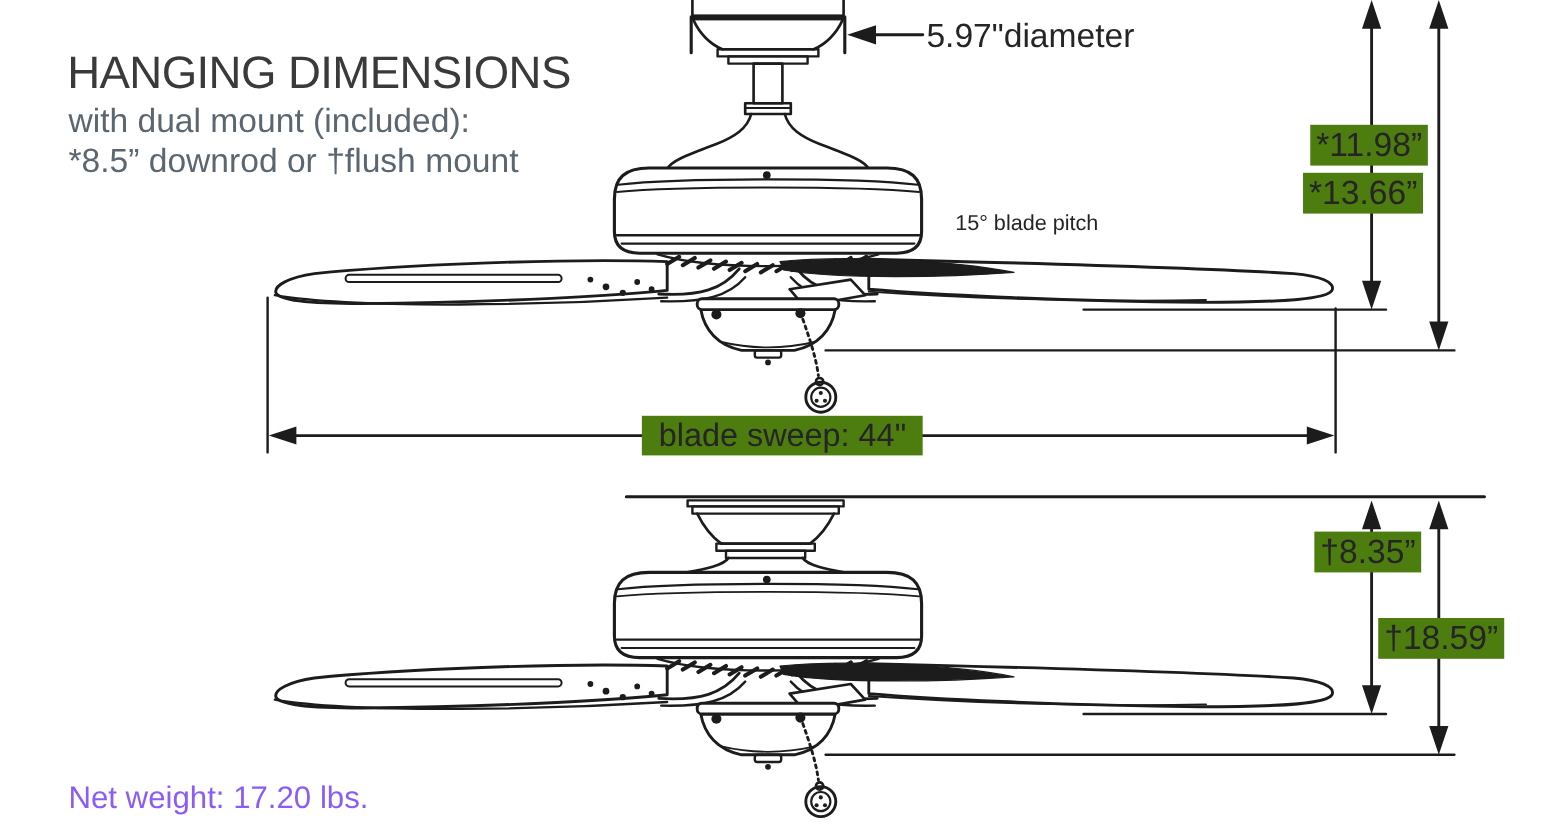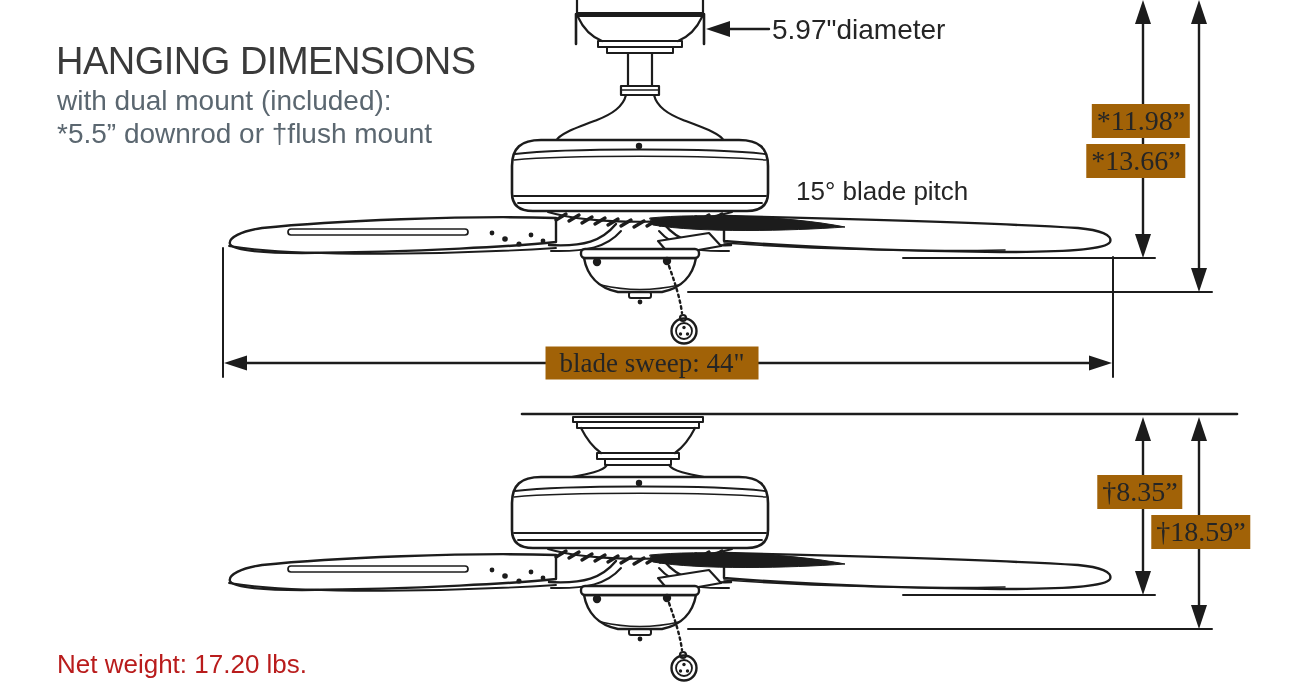--- a/index.html
+++ b/index.html
@@ -17,30 +17,30 @@
     font-size:38px;letter-spacing:-0.5px;
     color:#3a3a3a;font-weight:500;
   }
   .subtitle{
     left:57px;top:84px;
     font-size:28px;line-height:33px;
     color:#5b6770;font-weight:400;
   }
   .netweight{
     left:57px;top:649px;
-    font-size:26px;color:#b91c1c;font-weight:400;
+    font-size:26px;color:#8b5cf6;font-weight:400;
   }
   .dim{font-size:28px;font-weight:400;color:#252525;}
   .dim-diameter{left:772px;top:14px;}
-  .dim-pitch{left:796px;top:176px;font-size:26px;}
-  .dim-center{transform:translate(-50%,-50%);background:#a16207;padding:1px 5px;font-family:Liberation Serif, serif;}
+  .dim-pitch{left:796px;top:176px;font-size:18px;}
+  .dim-center{transform:translate(-50%,-50%);background:#4d7c0f;padding:1px 5px;}
   .dim-sweep{left:652px;top:363px;font-size:27px;padding:1px 14px;}
   .dim-h1{left:1141px;top:121px;}
   .dim-h2{left:1136px;top:161px;}
-  .dim-h3{left:1140px;top:492px;}
+  .dim-h3{left:1140px;top:460px;}
   .dim-h4{left:1201px;top:532px;}
 </style>
 </head>
 <body>
 
 <div class="canvas">
 
   <svg class="artwork" width="1296" height="700" viewBox="0 0 1296 700">
     <defs>
       <g id="fanbody" stroke="#1c1c1c" fill="none" stroke-width="2.2" stroke-linecap="round" stroke-linejoin="round">
@@ -159,21 +159,21 @@
       <path d="M1143 595 L1135 571 L1151 571 Z" fill="#1c1c1c" stroke="none"></path>
       <path d="M1199 429 L1199 617" stroke-width="2.4"></path>
       <path d="M1199 417 L1191 441 L1207 441 Z" fill="#1c1c1c" stroke="none"></path>
       <path d="M1199 629 L1191 605 L1207 605 Z" fill="#1c1c1c" stroke="none"></path>
     </g>
   </svg>
 
   <div class="label title">HANGING DIMENSIONS</div>
   <div class="label subtitle">
     <div>with dual mount (included):</div>
-    <div>*5.5” downrod or †flush mount</div>
+    <div>*8.5” downrod or †flush mount</div>
   </div>
 
   <div class="label dim dim-diameter">5.97"diameter</div>
   <div class="label dim dim-pitch">15° blade pitch</div>
   <div class="label dim dim-center dim-sweep">blade sweep: 44"</div>
   <div class="label dim dim-center dim-h1">*11.98”</div>
   <div class="label dim dim-center dim-h2">*13.66”</div>
   <div class="label dim dim-center dim-h3">†8.35”</div>
   <div class="label dim dim-center dim-h4">†18.59”</div>
 

